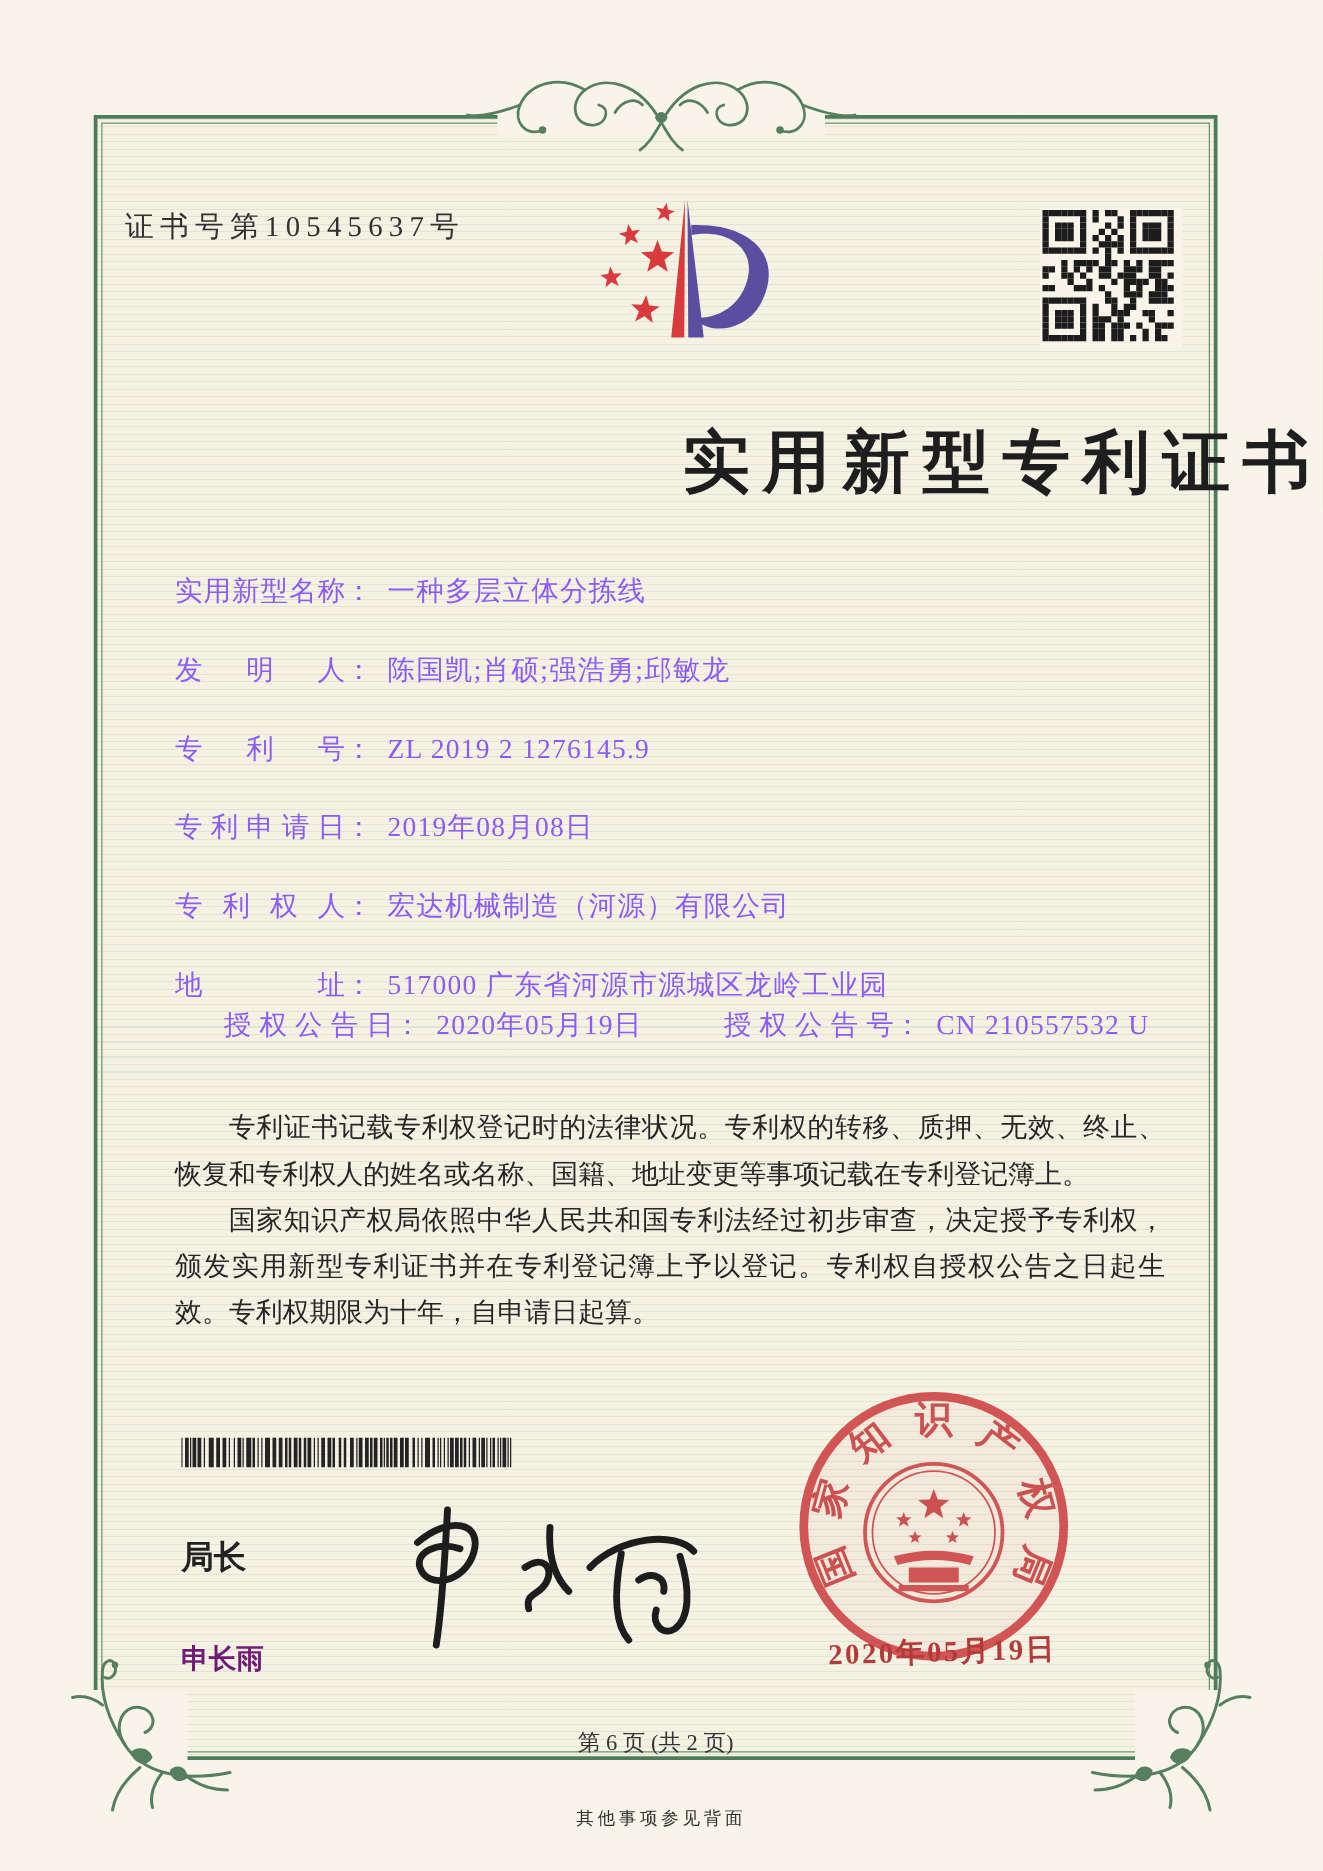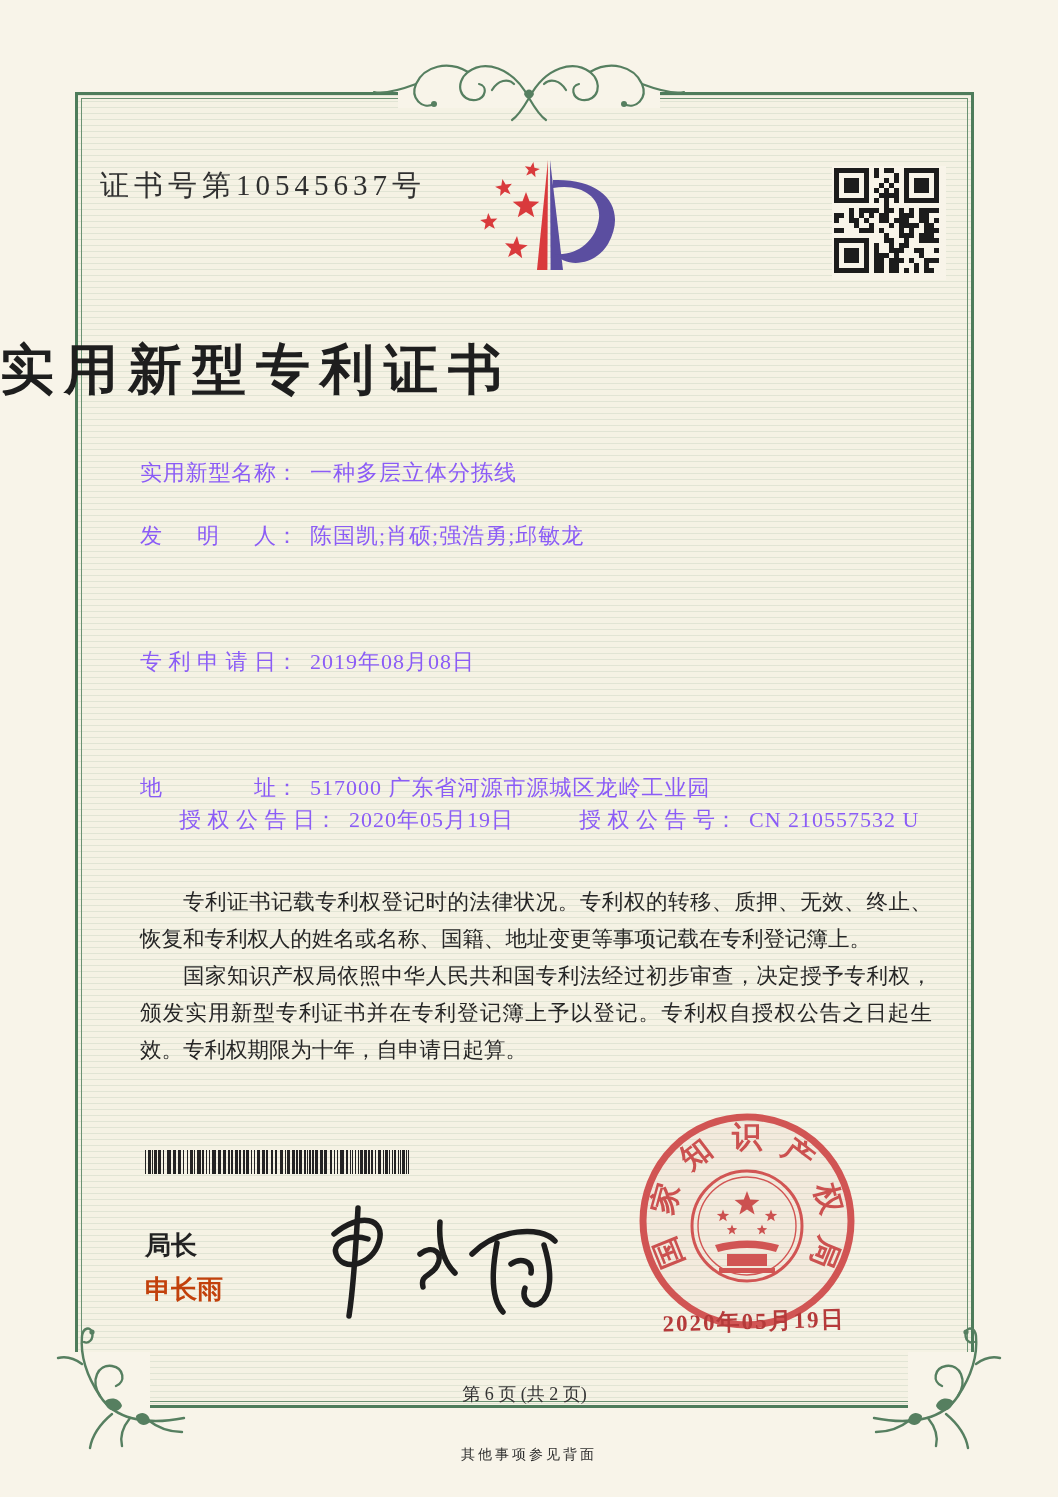--- a/index.html
+++ b/index.html
@@ -28,46 +28,46 @@
     position:absolute;inset:3px;
     border:1px solid #6b9273;
   }
   .corner-mask{
     position:absolute;width:92px;height:92px;background:#f8f4e9;
   }
   .ornament{position:absolute;}
   
   .abs{position:absolute;}
   #cert-no{
-    left:100px;top:166px;font-size:29px;letter-spacing:5px;color:#303030;
+    left:100px;top:166px;font-size:23px;letter-spacing:5px;color:#303030;
   }
   #title{
-    left:0;right:0;top:334px;text-align:left;
+    left:0;right:0;top:334px;text-align:right;
     font-size:54px;font-weight:bold;letter-spacing:10px;color:#1e1e1e;
     font-family:Liberation Sans, sans-serif;
   }
   .field-row{
     left:140px;width:800px;font-size:22px;color:#8b5cf6;
   }
   .flabel{
     display:inline-block;width:136px;text-align:justify;text-align-last:justify;
     vertical-align:bottom;
   }
   .fcolon{display:inline-block;margin:0 12px 0 0;}
   .fvalue{letter-spacing:1px;}
   .pair2{position:absolute;left:400px;top:0;}
   #paragraphs{
     left:140px;top:884px;width:792px;font-size:21.5px;line-height:37px;color:#262626;
     text-align:justify;
   }
   .body-para{text-indent:2em;margin:0;}
   #director-role{left:145px;top:1228px;font-size:26px;font-weight:bold;
     font-family:"Liberation Sans","DejaVu Sans",sans-serif;color:#222;}
-  #director-name{left:145px;top:1272px;font-size:26px;font-weight:bold;
-    font-family:"Liberation Sans","DejaVu Sans",sans-serif;color:#c2410c;}
+  #director-name{left:145px;top:1312px;font-size:22px;font-weight:bold;
+    font-family:"Liberation Sans","DejaVu Sans",sans-serif;color:#701a75;}
   #seal-date{
     left:648px;top:1306px;width:212px;text-align:center;
     font-size:23px;letter-spacing:2px;color:#b53a3a;transform:rotate(-1.5deg);
     font-weight:bold;
   }
   #page-info{left:75px;top:1382px;width:899px;text-align:center;font-size:18px;color:#333;}
   #back-note{left:0;right:0;top:1446px;text-align:center;font-size:14px;color:#2f2f2f;letter-spacing:3px;}
   svg{display:block;}
 </style>
 </head>
@@ -384,22 +384,28 @@
     </svg>
 
   <div class="abs" id="title">实用新型专利证书</div>
 
   <div class="abs field-row" style="top:458px;">
     <span class="flabel">实用新型名称</span><span class="fcolon">：</span><span class="fvalue">一种多层立体分拣线</span>
   </div>
   <div class="abs field-row" style="top:521px;">
     <span class="flabel">发明人</span><span class="fcolon">：</span><span class="fvalue">陈国凯;肖硕;强浩勇;邱敏龙</span>
   </div>
+  <div class="abs field-row" style="top:584px;">
+    <span class="flabel">专利号</span><span class="fcolon">：</span><span class="fvalue">ZL 2019 2 1276145.9</span>
+  </div>
   <div class="abs field-row" style="top:647px;">
     <span class="flabel">专利申请日</span><span class="fcolon">：</span><span class="fvalue">2019年08月08日</span>
+  </div>
+  <div class="abs field-row" style="top:710px;">
+    <span class="flabel">专利权人</span><span class="fcolon">：</span><span class="fvalue">宏达机械制造（河源）有限公司</span>
   </div>
   <div class="abs field-row" style="top:773px;">
     <span class="flabel">地址</span><span class="fcolon">：</span><span class="fvalue">517000 广东省河源市源城区龙岭工业园</span>
   </div>
   <div class="abs field-row" style="top:805px;margin-left:39px;">
     <span class="flabel">授权公告日</span><span class="fcolon">：</span><span class="fvalue">2020年05月19日</span>
     <span class="pair2">
       <span class="flabel">授权公告号</span><span class="fcolon">：</span><span class="fvalue">CN 210557532 U</span>
     </span>
   </div>

